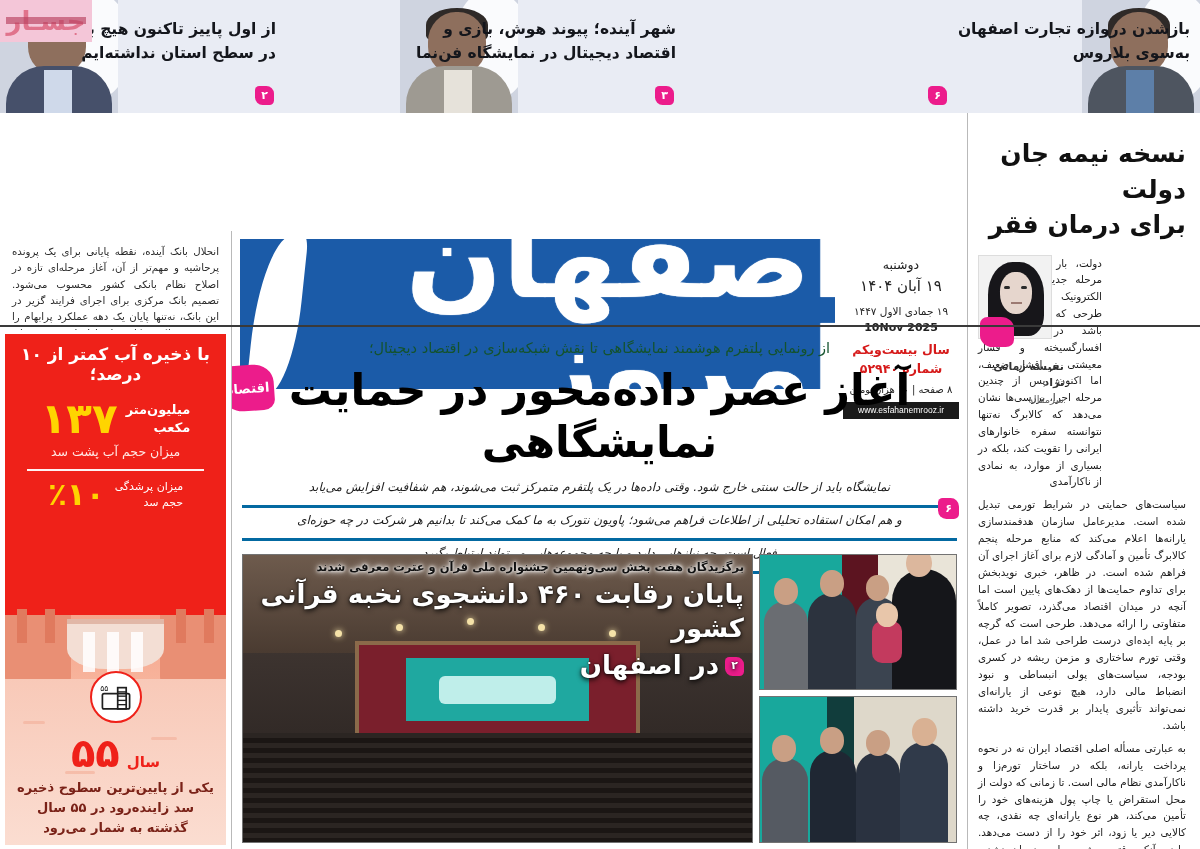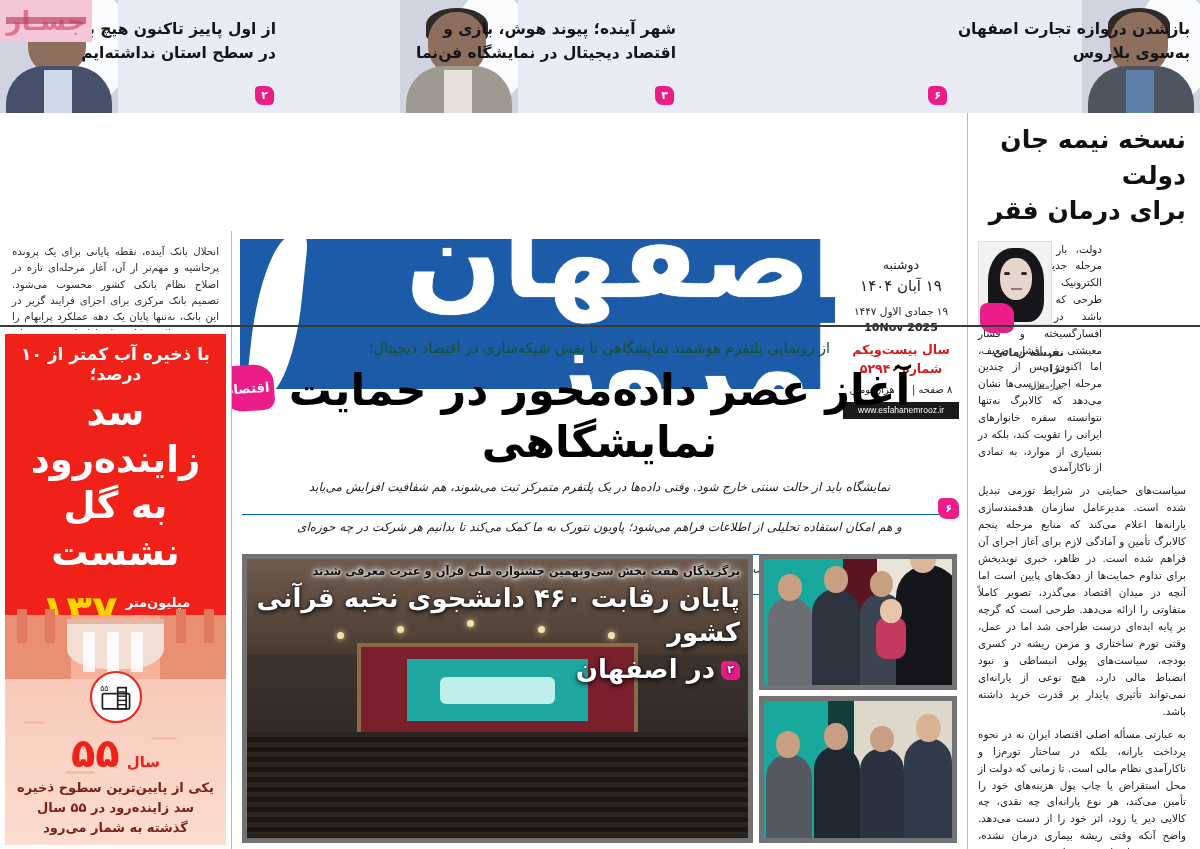--- a/index.html
+++ b/index.html
@@ -92,21 +92,21 @@
   }
 
   
   .masthead {
     position:absolute; top:113px; right:0; left:0; height:212px;
     background:#fff;
   }
   
   .rcol {
     position:absolute; top:0; right:0; width:233px; height:736px;
-    border-right:0; padding:9px 14px 0 10px;
+    border-right:0; padding:23px 14px 0 10px;
     border-left:1px solid #b9b9b9;
   }
   .rcol h1 {
     font-size:25px; font-weight:bold; line-height:1.42;
     text-align:right; color:#111; letter-spacing:-0.5px;
   }
   .byline-wrap { position:relative; margin-top:12px; min-height:96px; }
   .portrait {
     position:absolute; left:0; top:0; width:74px; height:84px;
     background:#f2f2f2; border:1px solid #ddd; overflow:hidden;
@@ -222,37 +222,37 @@
   .bighead {
     text-align:center; font-size:43px; font-weight:bold;
     line-height:1.22; color:#000; letter-spacing:-1.4px;
     margin-bottom:6px;
   }
   .deck {
     font-size:12px; line-height:2.0; color:#1c1c1c; text-align:center;
     font-style:italic;
   }
   .deck span.ln {
-    display:block; border-bottom:1px solid #0369a1; padding-bottom:15px;
+    display:block; border-bottom:3px solid #0369a1; padding-bottom:6px;
   }
   .deck-pnum {
     position:absolute; right:8px; top:168px; width:21px; height:21px;
     background:#ec1c8b; color:#fff; font-size:11px; font-weight:bold;
     display:flex; align-items:center; justify-content:center;
     border-radius:22% 40% 24% 40%; z-index:6;
   }
 
   
   .photos {
     position:absolute; right:10px; left:10px; top:224px; bottom:6px;
     display:flex; gap:6px;
   }
   .ph-left { position:relative; width:198px; display:flex; flex-direction:column; gap:6px;}
   .ph-right { position:relative; flex:1; }
-  .frame { position:relative; overflow:hidden; background:#be185d; border:5px solid #737373;padding-left:36px;}
+  .frame { position:relative; overflow:hidden; background:#be185d; border:1px solid #737373;padding-left:36px;}
   .ph-a { flex:1 1 48%; }
   .ph-b { flex:1 1 52%; }
 
   
   .hall { position:absolute; inset:0; background:linear-gradient(#4a3f3a,#231d1b); }
   .hall .ceil {
     position:absolute; left:0; right:0; top:0; height:34%;
     background:linear-gradient(#6e5b4d,#4a3b31);
   }
   .hall .stage {
@@ -564,24 +564,20 @@
           </div>
         </div>
       </div>
 
     </div>
   </div>
 
   <div class="redbox">
     <div class="inner">
       <div class="rb-kick">با ذخیره آب کمتر از ۱۰ درصد؛</div>
-      <div class="rb-head">
-        <span>سد زاینده‌رود</span><br>
-        <span>به گل نشست</span>
-      </div>
 
       <div class="stat1">
         <div class="unit">
           <span>میلیون‌متر</span><br>
           <span>مکعب</span>
         </div>
         <div class="num">۱۳۷</div>
       </div>
       <div class="stat1-cap">میزان حجم آب پشت سد</div>
 

